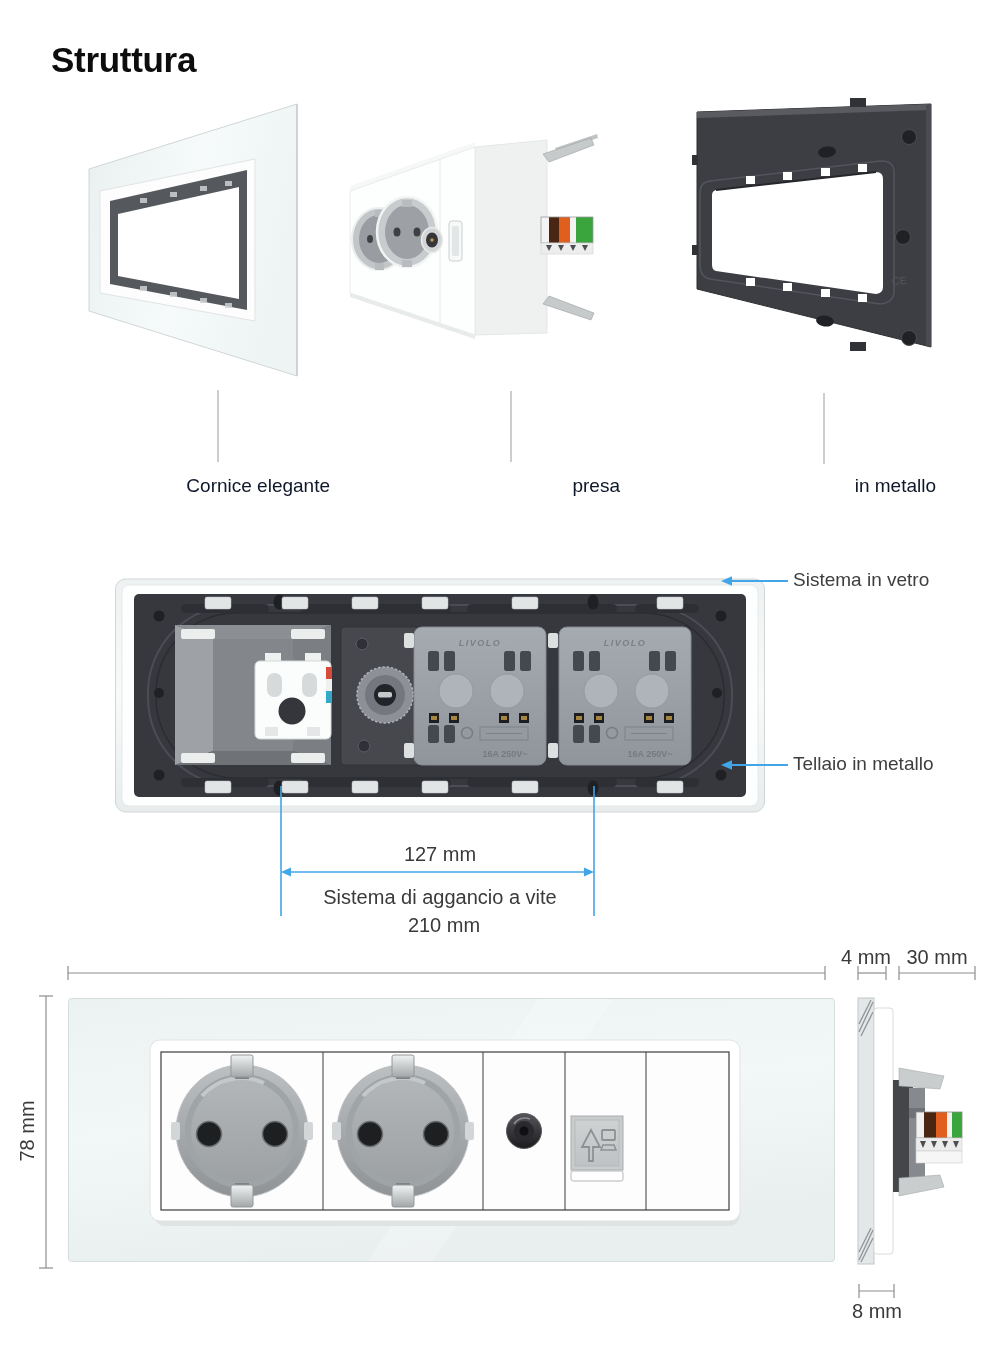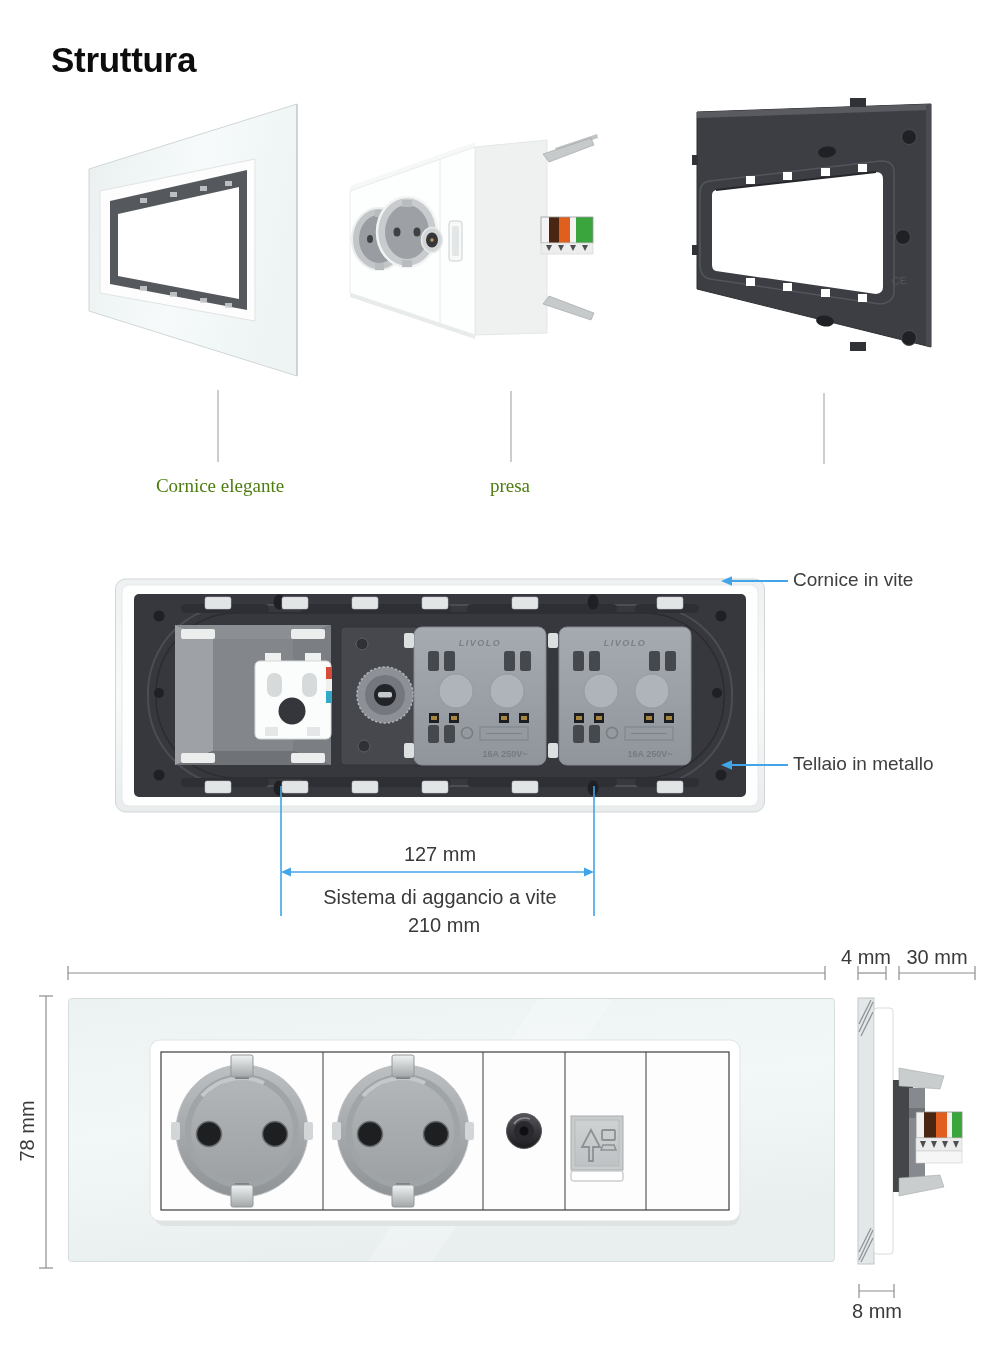--- a/index.html
+++ b/index.html
@@ -1,20 +1,20 @@
 <!DOCTYPE html>
 <html><head>
 <meta charset="utf-8">
 <style>
   html,body{margin:0;padding:0;background:#fff;}
   #stage{position:relative;width:1000px;height:1360px;background:#fff;overflow:hidden;
          font-family:"Liberation Sans",sans-serif;color:#3b3b3b;}
   .abs{position:absolute;}
   #title{left:51px;top:40px;font-size:35px;font-weight:bold;color:#0d0d0d;letter-spacing:-0.3px;}
-  .lbl{font-size:19px;line-height:1.32;text-align:center;color:#4d7c0f;font-family:Liberation Serif, serif;}
+  .lbl{font-size:19px;line-height:1.32;text-align:right;color:#0f172a;}
   .callout{font-size:19px;color:#3e3e3e;white-space:nowrap;}
   .dim{font-size:20px;color:#3a3a3a;text-align:center;white-space:nowrap;}
   .rot{transform:rotate(-90deg);transform-origin:center center;}
   svg{display:block;}
 </style>
 </head>
 <body>
 
 <div id="stage">
 
@@ -132,20 +132,21 @@
     <text x="212" y="190" font-size="11" fill="#54565c" transform="rotate(-4 212 190)">CE</text>
   </svg>
 
   <div class="abs lbl" style="left:110px;top:473px;width:220px">
     <div>Cornice elegante</div>
   </div>
   <div class="abs lbl" style="left:400px;top:473px;width:220px">
     <div>presa</div>
   </div>
   <div class="abs lbl" style="left:716px;top:473px;width:220px">
+    <div>in metallo</div>
   </div>
 
   <svg class="abs" style="left:115px;top:575px" width="650" height="240" viewBox="0 0 650 240">
     <defs>
       <linearGradient id="bvFrame" x1="0" y1="0" x2="0" y2="1">
         <stop offset="0" stop-color="#eef1f1"></stop>
           <stop offset="0.5" stop-color="#f8fafa"></stop>
           <stop offset="1" stop-color="#e8ecec"></stop>
       </linearGradient>
       <linearGradient id="modG" x1="0" y1="0" x2="0" y2="1">
@@ -297,21 +298,21 @@
       <text x="535" y="182" font-size="9" font-weight="bold" fill="#767b80" text-anchor="middle">16A 250V~</text>
     </g>
     <g fill="#dde0e1">
       <rect x="289" y="58" width="10" height="15" rx="2"></rect>
         <rect x="289" y="168" width="10" height="15" rx="2"></rect>
       <rect x="433" y="58" width="10" height="15" rx="2"></rect>
         <rect x="433" y="168" width="10" height="15" rx="2"></rect>
     </g>
   </svg>
 
-  <div class="abs callout" style="left:793px;top:569px">Cornice in vite</div>
+  <div class="abs callout" style="left:793px;top:569px">Sistema in vetro</div>
   <div class="abs callout" style="left:793px;top:753px">Tellaio in metallo</div>
 
   <div class="abs dim" style="left:330px;top:843px;width:220px">127 mm</div>
   <div class="abs dim" style="left:260px;top:886px;width:360px">Sistema di aggancio a vite</div>
 
   <svg class="abs" style="left:68px;top:998px" width="767" height="264" viewBox="0 0 767 264">
     <defs>
       <linearGradient id="glassG" x1="0" y1="0" x2="0.3" y2="1">
         <stop offset="0" stop-color="#ecf2f2"></stop>
           <stop offset="0.5" stop-color="#f2f7f7"></stop>

